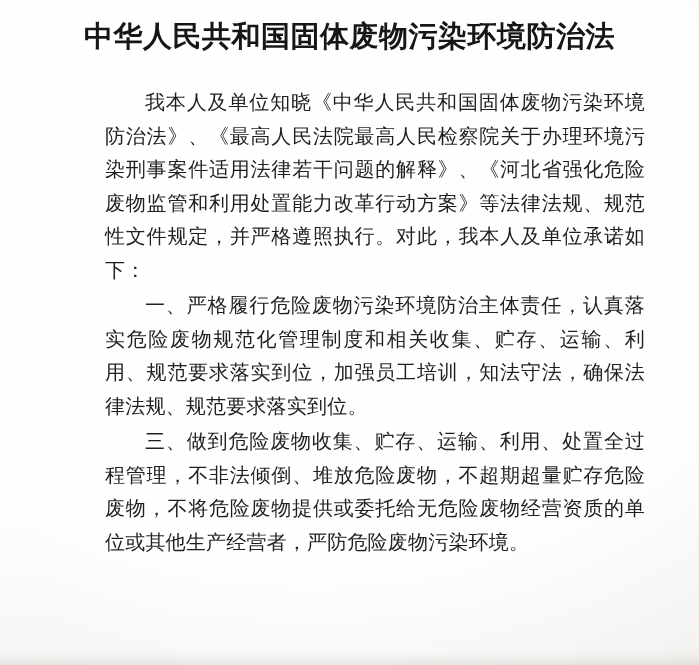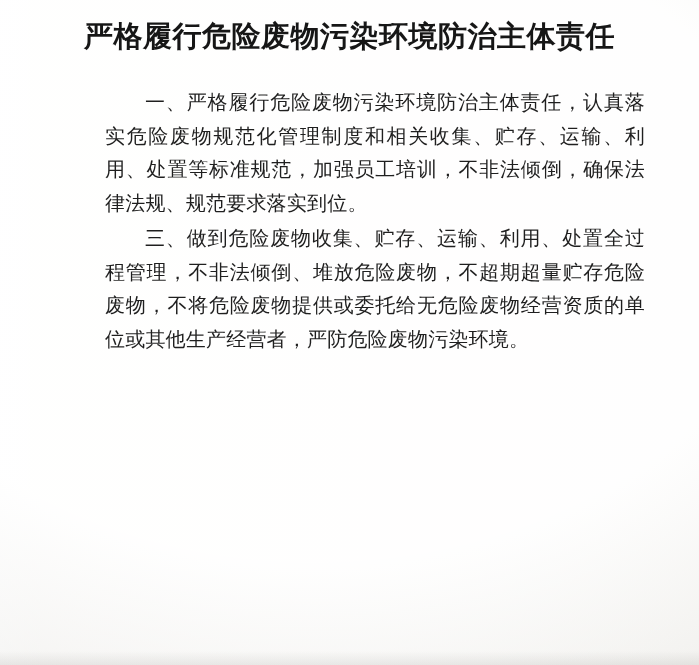--- a/index.html
+++ b/index.html
@@ -52,19 +52,20 @@
     text-indent: 2em;
   }
   .doc-body p + p {
     margin-top: 2px;
   }
 </style>
 </head>
 <body>
 
 <div class="page">
-  <h1 class="doc-title">严格履行危险废物污染环境防治主体责任</h1>
+  <h1 class="doc-title">中华人民共和国固体废物污染环境防治法</h1>
 
   <div class="doc-body">
-    <p>一、严格履行危险废物污染环境防治主体责任，认真落实危险废物规范化管理制度和相关收集、贮存、运输、利用、处置等标准规范，加强员工培训，不非法倾倒，确保法律法规、规范要求落实到位。</p>
+    <p>我本人及单位知晓《中华人民共和国固体废物污染环境防治法》、《最高人民法院最高人民检察院关于办理环境污染刑事案件适用法律若干问题的解释》、《河北省强化危险废物监管和利用处置能力改革行动方案》等法律法规、规范性文件规定，并严格遵照执行。对此，我本人及单位承诺如下：</p>
+    <p>一、严格履行危险废物污染环境防治主体责任，认真落实危险废物规范化管理制度和相关收集、贮存、运输、利用、规范要求落实到位，加强员工培训，知法守法，确保法律法规、规范要求落实到位。</p>
     <p>三、做到危险废物收集、贮存、运输、利用、处置全过程管理，不非法倾倒、堆放危险废物，不超期超量贮存危险废物，不将危险废物提供或委托给无危险废物经营资质的单位或其他生产经营者，严防危险废物污染环境。</p>
   </div>
 </div>
 
 </body></html>

